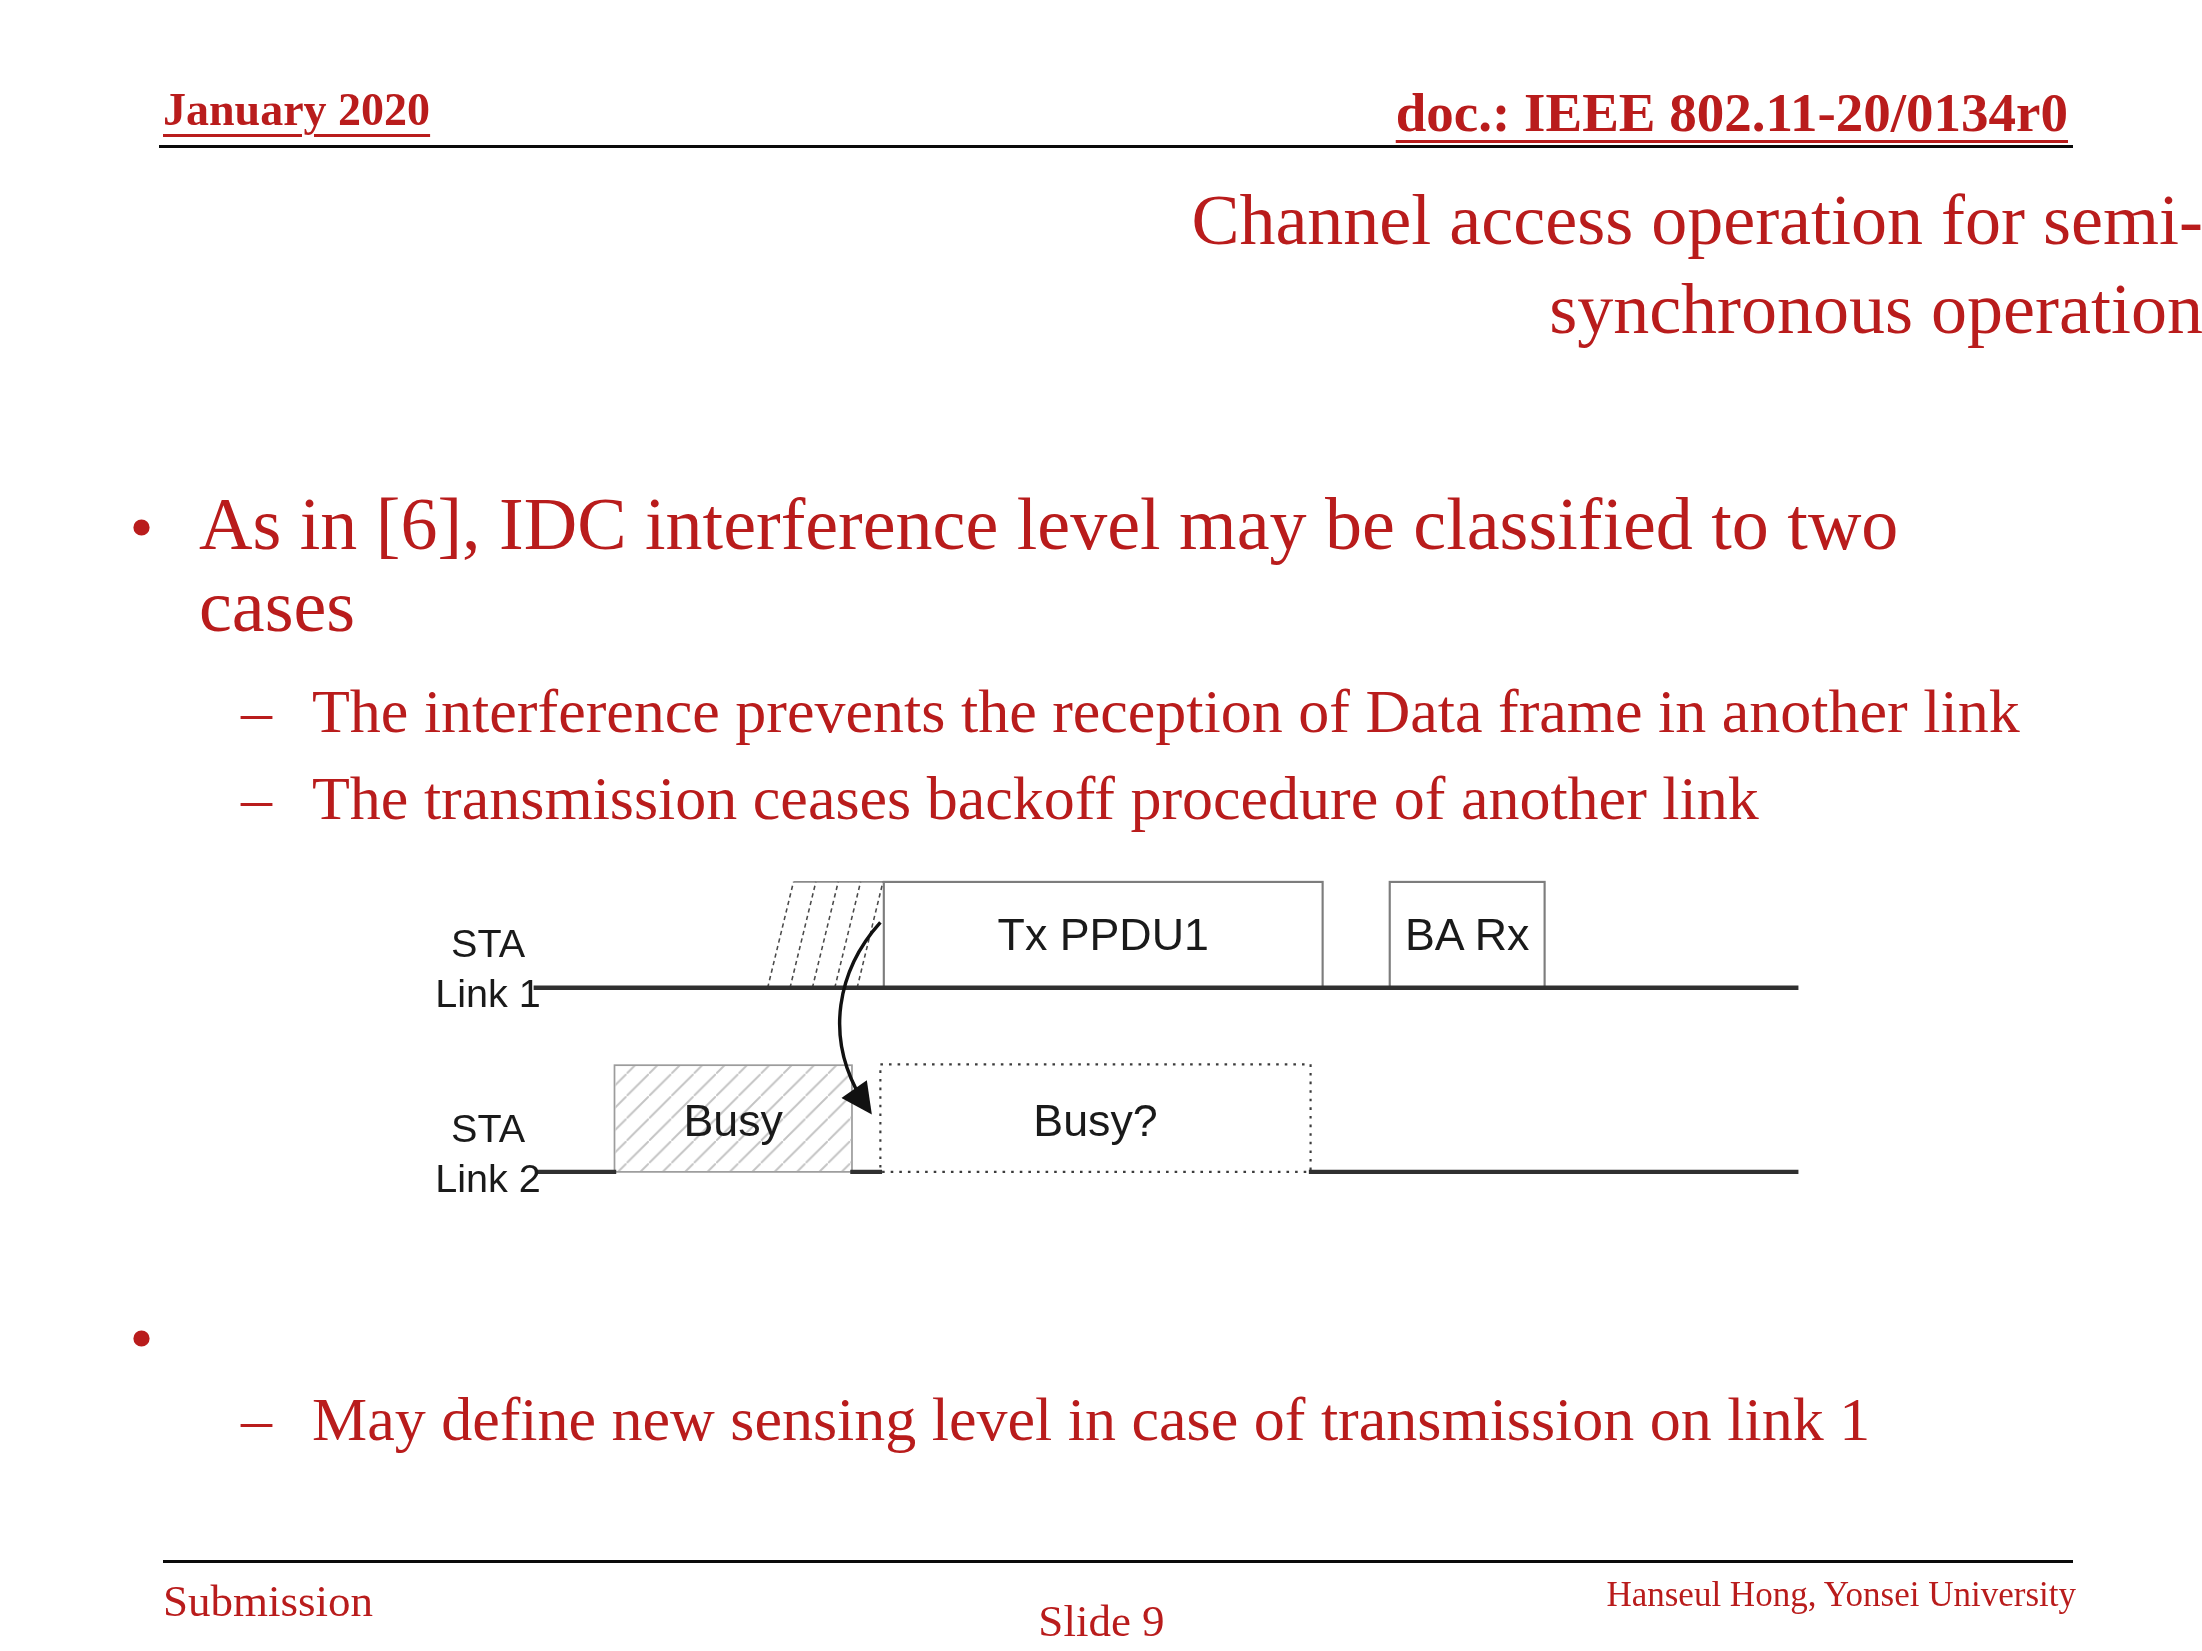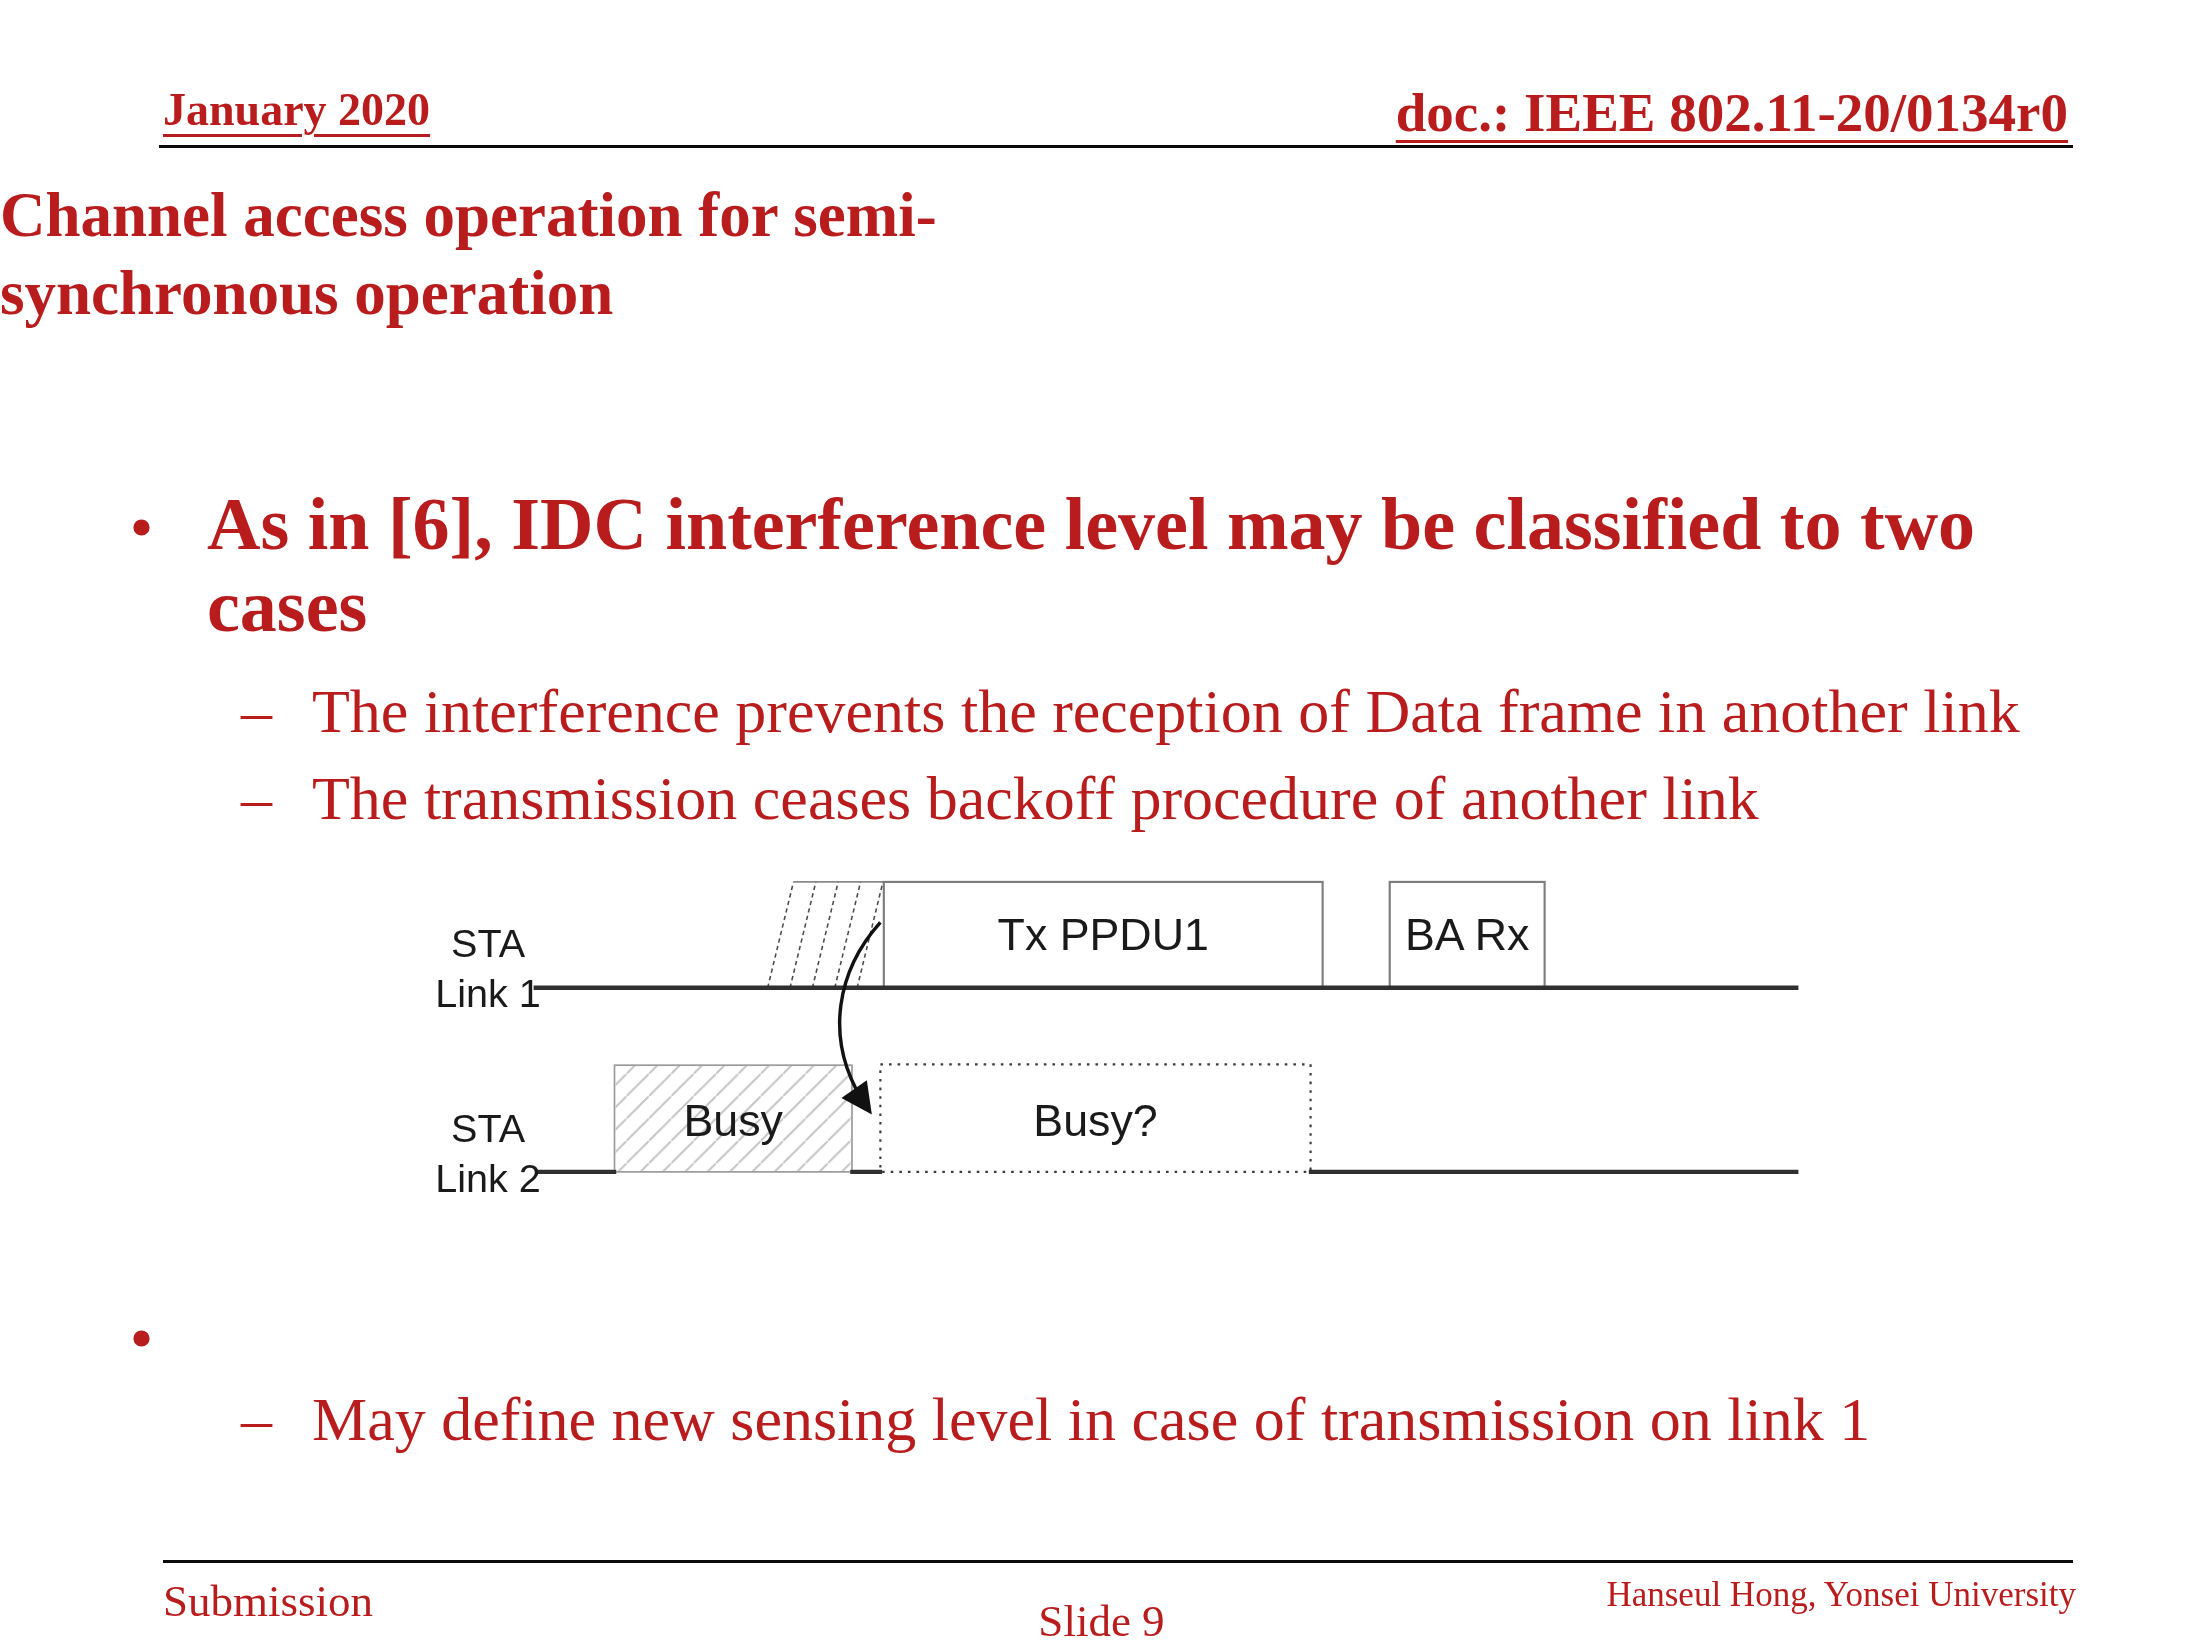--- a/index.html
+++ b/index.html
@@ -25,32 +25,32 @@
     text-decoration: underline; text-underline-offset: 8.6px; text-decoration-thickness: 3.4px;
     white-space: nowrap;
   }
   .hdr-rule {
     position: absolute; left: 159px; top: 145px;
     width: 1914px; height: 3.4px; background: #0a0a0a;
   }
   
   .title {
     position: absolute; left: 0; top: 176px; width: 100%;
-    text-align: left; font-size: 63px; font-weight: bold;
+    text-align: right; font-size: 72px; font-weight: normal;
     line-height: 1.24; letter-spacing: 0px;
   }
   .title div { white-space: nowrap; }
   
   .b-marker {
     position: absolute; font-weight: bold; font-size: 60px; line-height: 1;
   }
   .b1-marker { left: 131px; top: 497px; }
   .b2-marker { left: 131px; top: 1308px; }
   .b-text {
-    position: absolute; left: 207px; font-size: 74px; font-weight: bold;
+    position: absolute; left: 199px; font-size: 74px; font-weight: normal;
     line-height: 1.11;
   }
   .b1-text { top: 483px; width: 1944px; }
   .b2-text { top: 1293px; width: 1944px; white-space: nowrap; }
   .b-text div { white-space: nowrap; }
   .sub {
     position: absolute; left: 241px; font-size: 62px; font-weight: normal;
     display: flex; gap: 40px; white-space: nowrap; line-height: 1.15;
   }
   .sub1 { top: 676px; }

